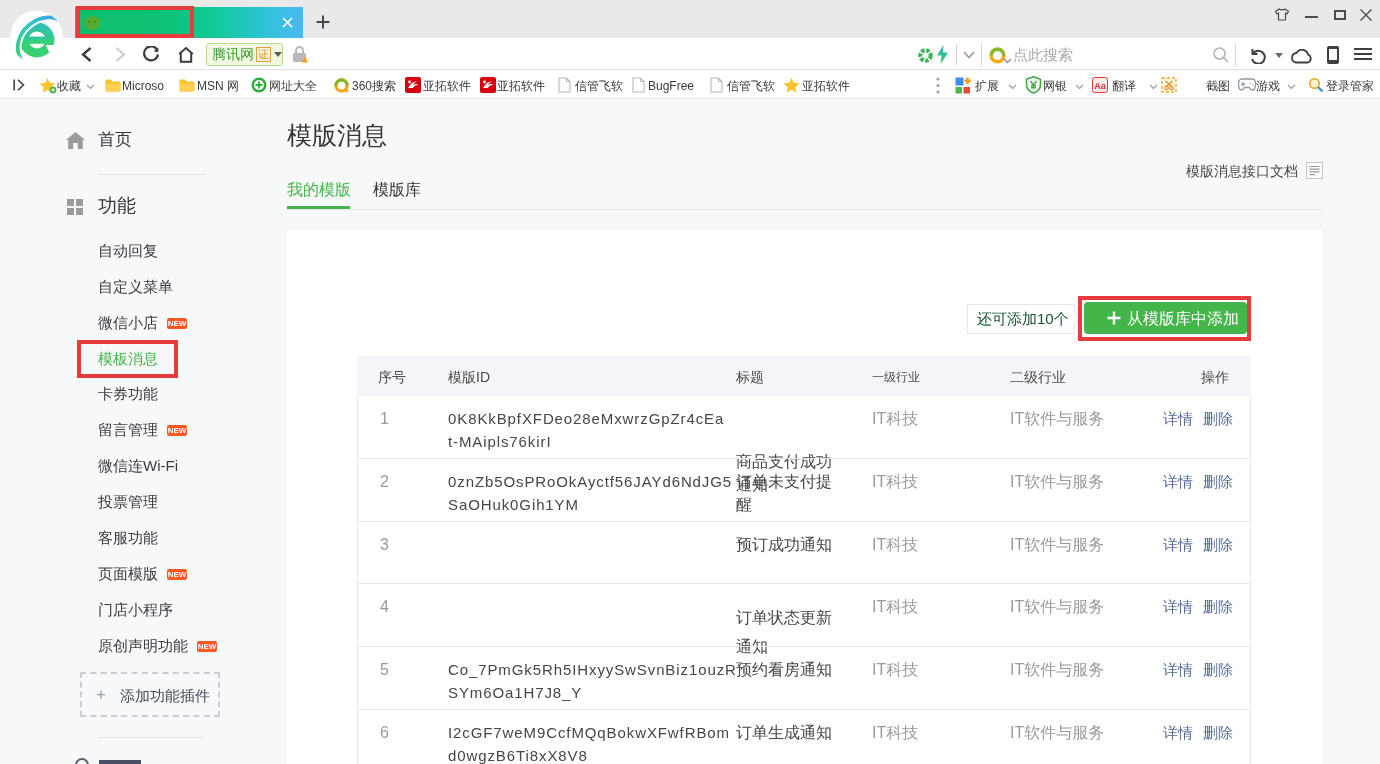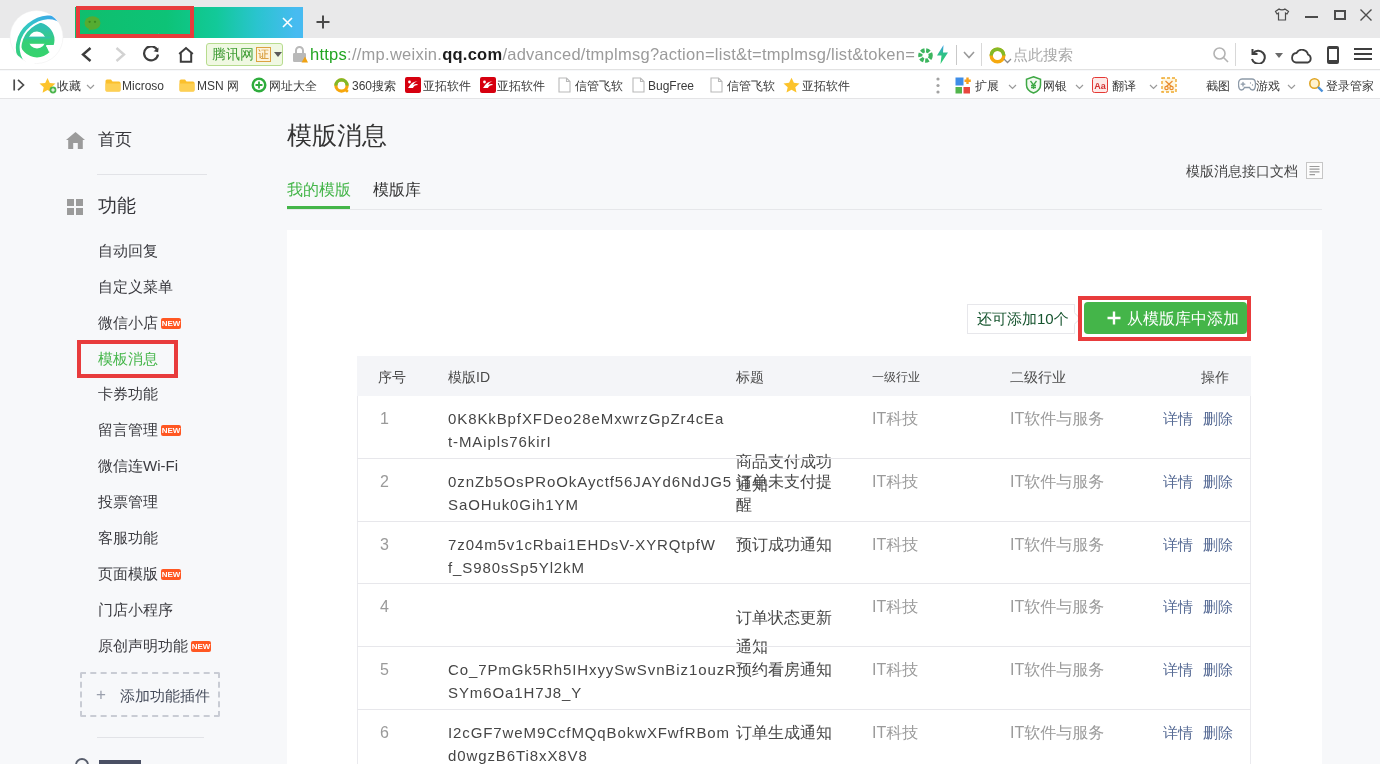--- a/index.html
+++ b/index.html
@@ -12,21 +12,21 @@
   #tab { position:absolute; left:75px; top:7px; width:228px; height:31px;
          background:linear-gradient(90deg,#0fbe6d 0%,#0dc377 40%,#12c999 62%,#2ac4cf 80%,#47bbf1 97%); }
   #tabred { position:absolute; left:76px; top:6px; width:118px; height:32px; border:4px solid #e83b3c; }
   #toolbar { position:absolute; left:0; top:38px; width:1380px; height:32px; background:#ffffff; border-bottom:1px solid #e2e2e2; }
   #bookbar { position:absolute; left:0; top:71px; width:1380px; height:28px; background:#ffffff; border-bottom:1px solid #e4e4e6; }
   .bkm { position:absolute; top:8px; font-size:12px; color:#3a3a3a; white-space:nowrap; line-height:14px; }
   .chev { position:absolute; width:8px; height:8px; }
   
   #page { position:absolute; left:0; top:99px; width:1380px; height:665px; background:#f7f8fa; }
   .menuitem { position:absolute; left:98px; font-size:15px; color:#3b3b40; line-height:18px; white-space:nowrap; }
-  .new { display:inline-block; margin-left:3px; width:20px; height:11px; background:#ff5722; border-radius:2px;
+  .new { display:inline-block; margin-left:9px; width:20px; height:11px; background:#ff5722; border-radius:2px;
          color:#fff; font-size:8px; line-height:11px; text-align:center; vertical-align:2px; letter-spacing:0; font-weight:bold;}
   #card { position:absolute; left:287px; top:131px; width:1035px; height:534px; background:#ffffff; }
 </style>
 </head>
 <body>
 <div id="app">
 
   <div id="tabbar">
     <div id="tab">
       <svg class="abs" style="left:9px;top:9px" width="17" height="16" viewBox="0 0 17 16">
@@ -77,23 +77,20 @@
     <svg class="abs" style="left:274px;top:14px" width="8" height="6" viewBox="0 0 8 6">
         <path d="M0 0 L4 5 L8 0 Z" fill="#5a5a5a"></path>
       </svg>
 
     <svg class="abs" style="left:291px;top:7px" width="17" height="19" viewBox="0 0 17 19">
       <rect x="2" y="8" width="13" height="9" rx="1.2" fill="#b9b9b9"></rect>
       <path d="M5 8 V5.5 A 3.5 3.5 0 0 1 12 5.5 V8" stroke="#b9b9b9" stroke-width="2" fill="none"></path>
       <path d="M10.5 17.5 L14 11.5 L17 17.5 Z" fill="#f0a211"></path>
     </svg>
 
-    <div class="abs" style="left:310px;top:6px;font-size:16.5px;line-height:20px;white-space:nowrap;letter-spacing:0.26px;">
-      <span style="color:#22a522;">https</span><span style="color:#9b9b9b;">://mp.weixin.</span><span style="color:#1d1d1d;font-weight:bold;">qq.com</span><span style="color:#9b9b9b;">/advanced/tmplmsg?action=list&amp;t=tmplmsg/list&amp;token=</span>
-    </div>
 
     <svg class="abs" style="left:918px;top:10px" width="15" height="15" viewBox="0 0 15 15">
       <circle cx="7.5" cy="7.5" r="5.2" fill="none" stroke="#3cb55e" stroke-width="4.2" stroke-dasharray="3.4 1.5"></circle>
     </svg>
     <svg class="abs" style="left:936px;top:7px" width="13" height="19" viewBox="0 0 13 19">
       <defs>
           <linearGradient id="bg1" x1="0" y1="0" x2="0" y2="1">
         <stop offset="0" stop-color="#3b9ef1"></stop>
             <stop offset="0.45" stop-color="#2fc08b"></stop>
             <stop offset="1" stop-color="#2ecc71"></stop>
@@ -374,21 +371,20 @@
       <div class="abs" style="left:70px;top:228px;width:894px;height:1px;background:#e7e7eb;"></div>
       <div class="abs" style="left:93px;top:240px;font-size:16px;line-height:23px;color:#9a9a9a;">2</div>
       <div class="abs" style="left:161px;top:240px;font-size:15px;line-height:23px;color:#464646;letter-spacing:0.9px;">0znZb5OsPRoOkAyctf56JAYd6NdJG5<br>SaOHuk0Gih1YM</div>
       <div class="abs" style="left:449px;top:240px;font-size:16px;line-height:23px;color:#464646;">订单未支付提<br>醒</div>
       <div class="abs" style="left:585px;top:240px;font-size:16px;line-height:23px;color:#9a9a9a;">IT科技</div>
       <div class="abs" style="left:723px;top:240px;font-size:16px;line-height:23px;color:#9a9a9a;">IT软件与服务</div>
       <div class="abs" style="left:876px;top:240px;font-size:15px;line-height:23px;color:#576b95;">详情</div>
       <div class="abs" style="left:916px;top:240px;font-size:15px;line-height:23px;color:#576b95;">删除</div>
       <div class="abs" style="left:70px;top:291px;width:894px;height:1px;background:#e7e7eb;"></div>
       <div class="abs" style="left:93px;top:303px;font-size:16px;line-height:23px;color:#9a9a9a;">3</div>
-      <div class="abs" style="left:161px;top:303px;font-size:15px;line-height:23px;color:#464646;letter-spacing:0.9px;">7z04m5v1cRbai1EHDsV-XYRQtpfW<br>f_S980sSp5Yl2kM</div>
       <div class="abs" style="left:449px;top:303px;font-size:16px;line-height:23px;color:#464646;">预订成功通知</div>
       <div class="abs" style="left:585px;top:303px;font-size:16px;line-height:23px;color:#9a9a9a;">IT科技</div>
       <div class="abs" style="left:723px;top:303px;font-size:16px;line-height:23px;color:#9a9a9a;">IT软件与服务</div>
       <div class="abs" style="left:876px;top:303px;font-size:15px;line-height:23px;color:#576b95;">详情</div>
       <div class="abs" style="left:916px;top:303px;font-size:15px;line-height:23px;color:#576b95;">删除</div>
       <div class="abs" style="left:70px;top:353px;width:894px;height:1px;background:#e7e7eb;"></div>
       <div class="abs" style="left:93px;top:365px;font-size:16px;line-height:23px;color:#9a9a9a;">4</div>
       <div class="abs" style="left:449px;top:373px;font-size:16px;line-height:29px;color:#464646;">订单状态更新<br>通知</div>
       <div class="abs" style="left:585px;top:365px;font-size:16px;line-height:23px;color:#9a9a9a;">IT科技</div>
       <div class="abs" style="left:723px;top:365px;font-size:16px;line-height:23px;color:#9a9a9a;">IT软件与服务</div>

